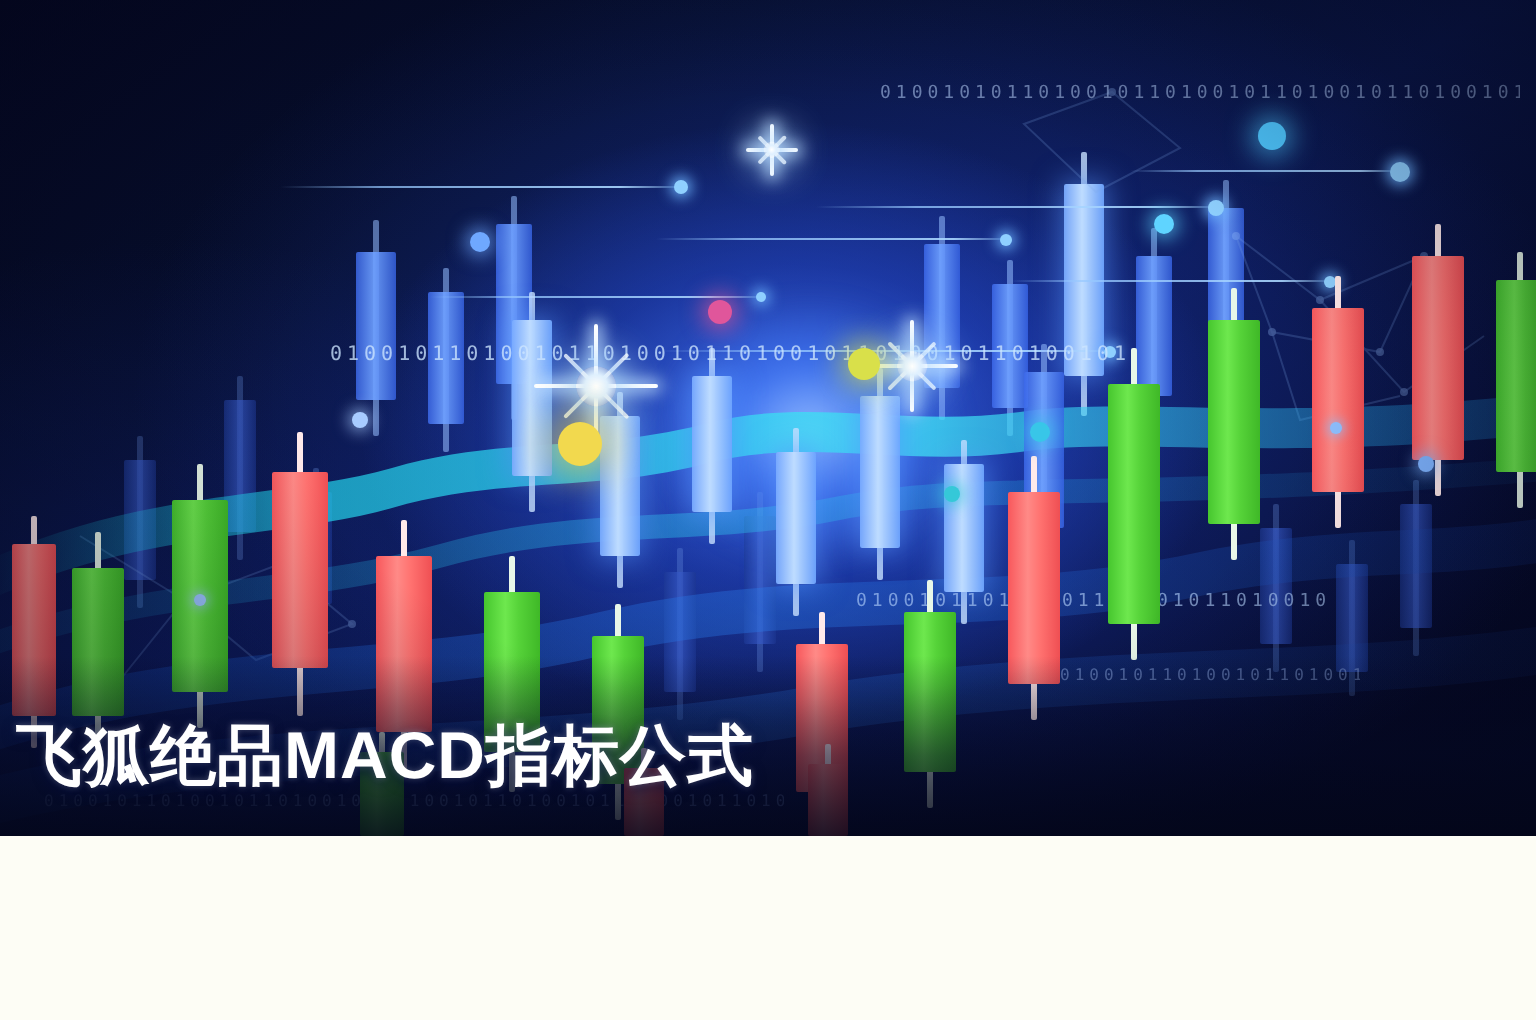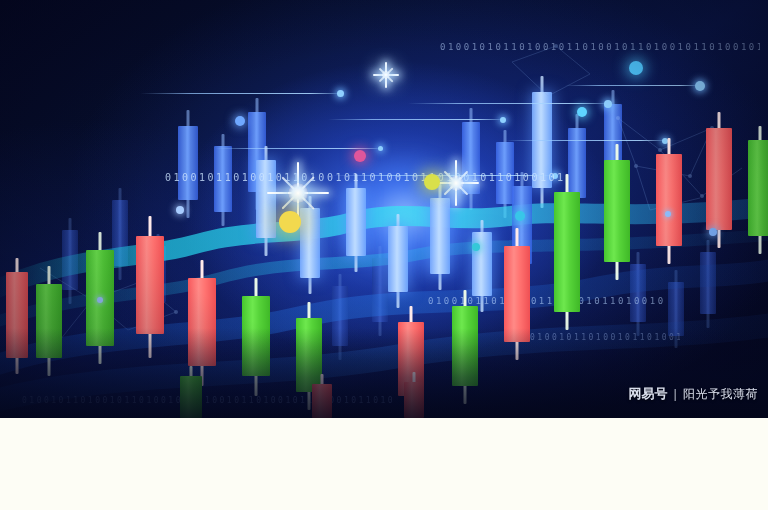--- a/index.html
+++ b/index.html
@@ -414,22 +414,18 @@
         <div class="dot" style="left: 472px; top: 243px; width: 8px; height: 8px; background: rgb(53, 200, 216); box-shadow: rgba(53, 200, 216, 0.667) 0px 0px 7.2px 2px;"></div>
         <div class="dot" style="left: 176px; top: 206px; width: 8px; height: 8px; background: rgb(168, 204, 255); box-shadow: rgba(168, 204, 255, 0.667) 0px 0px 7.2px 2px;"></div>
         <div class="dot" style="left: 97px; top: 297px; width: 6px; height: 6px; background: rgb(156, 196, 255); box-shadow: rgba(156, 196, 255, 0.667) 0px 0px 5.4px 1.5px;"></div>
         <div class="dot" style="left: 709px; top: 228px; width: 8px; height: 8px; background: rgb(127, 180, 255); box-shadow: rgba(127, 180, 255, 0.667) 0px 0px 7.2px 2px;"></div>
         <div class="dot" style="left: 665px; top: 211px; width: 6px; height: 6px; background: rgb(143, 192, 255); box-shadow: rgba(143, 192, 255, 0.667) 0px 0px 5.4px 1.5px;"></div>
       </div>
 
     <div class="vignette"></div>
     <div class="bottomband"></div>
 
-
-    <div id="watermark">
-      <span class="wm-logo">网易号</span>
-      <span class="wm-sep">|</span>
-      <span class="wm-name">阳光予我薄荷</span>
-    </div>
+    <div id="hero-title">飞狐绝品MACD指标公式</div>
+
   </div>
 
   <div id="footer-area"></div>
 </div>
 
 </body></html>

